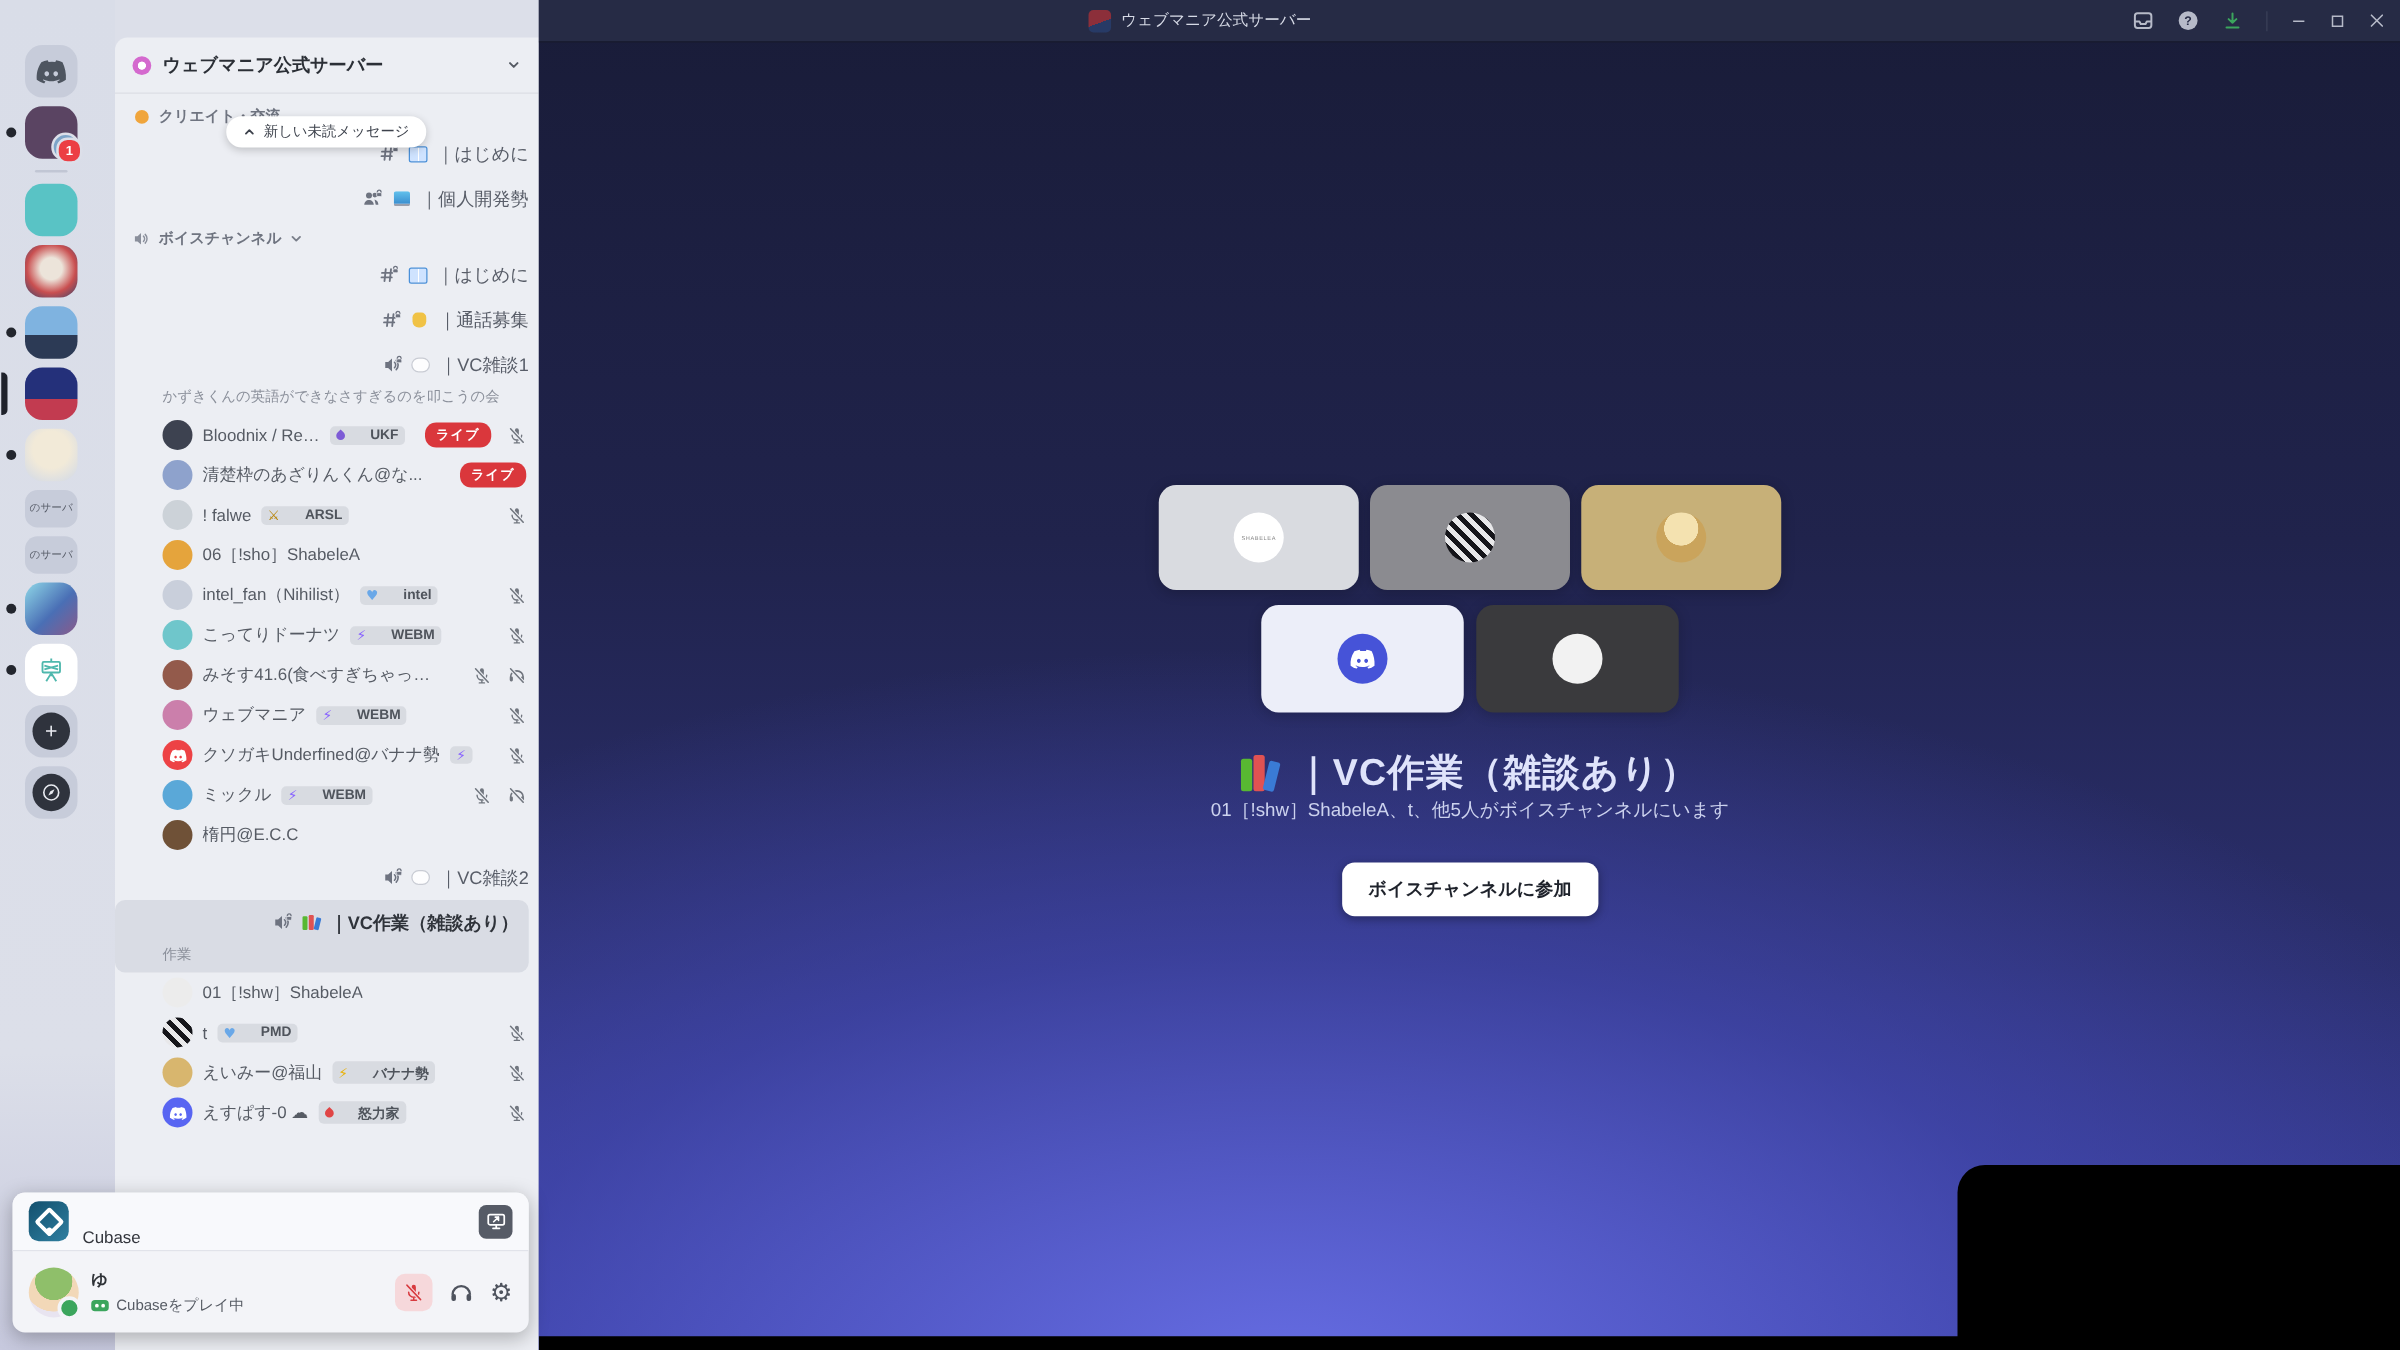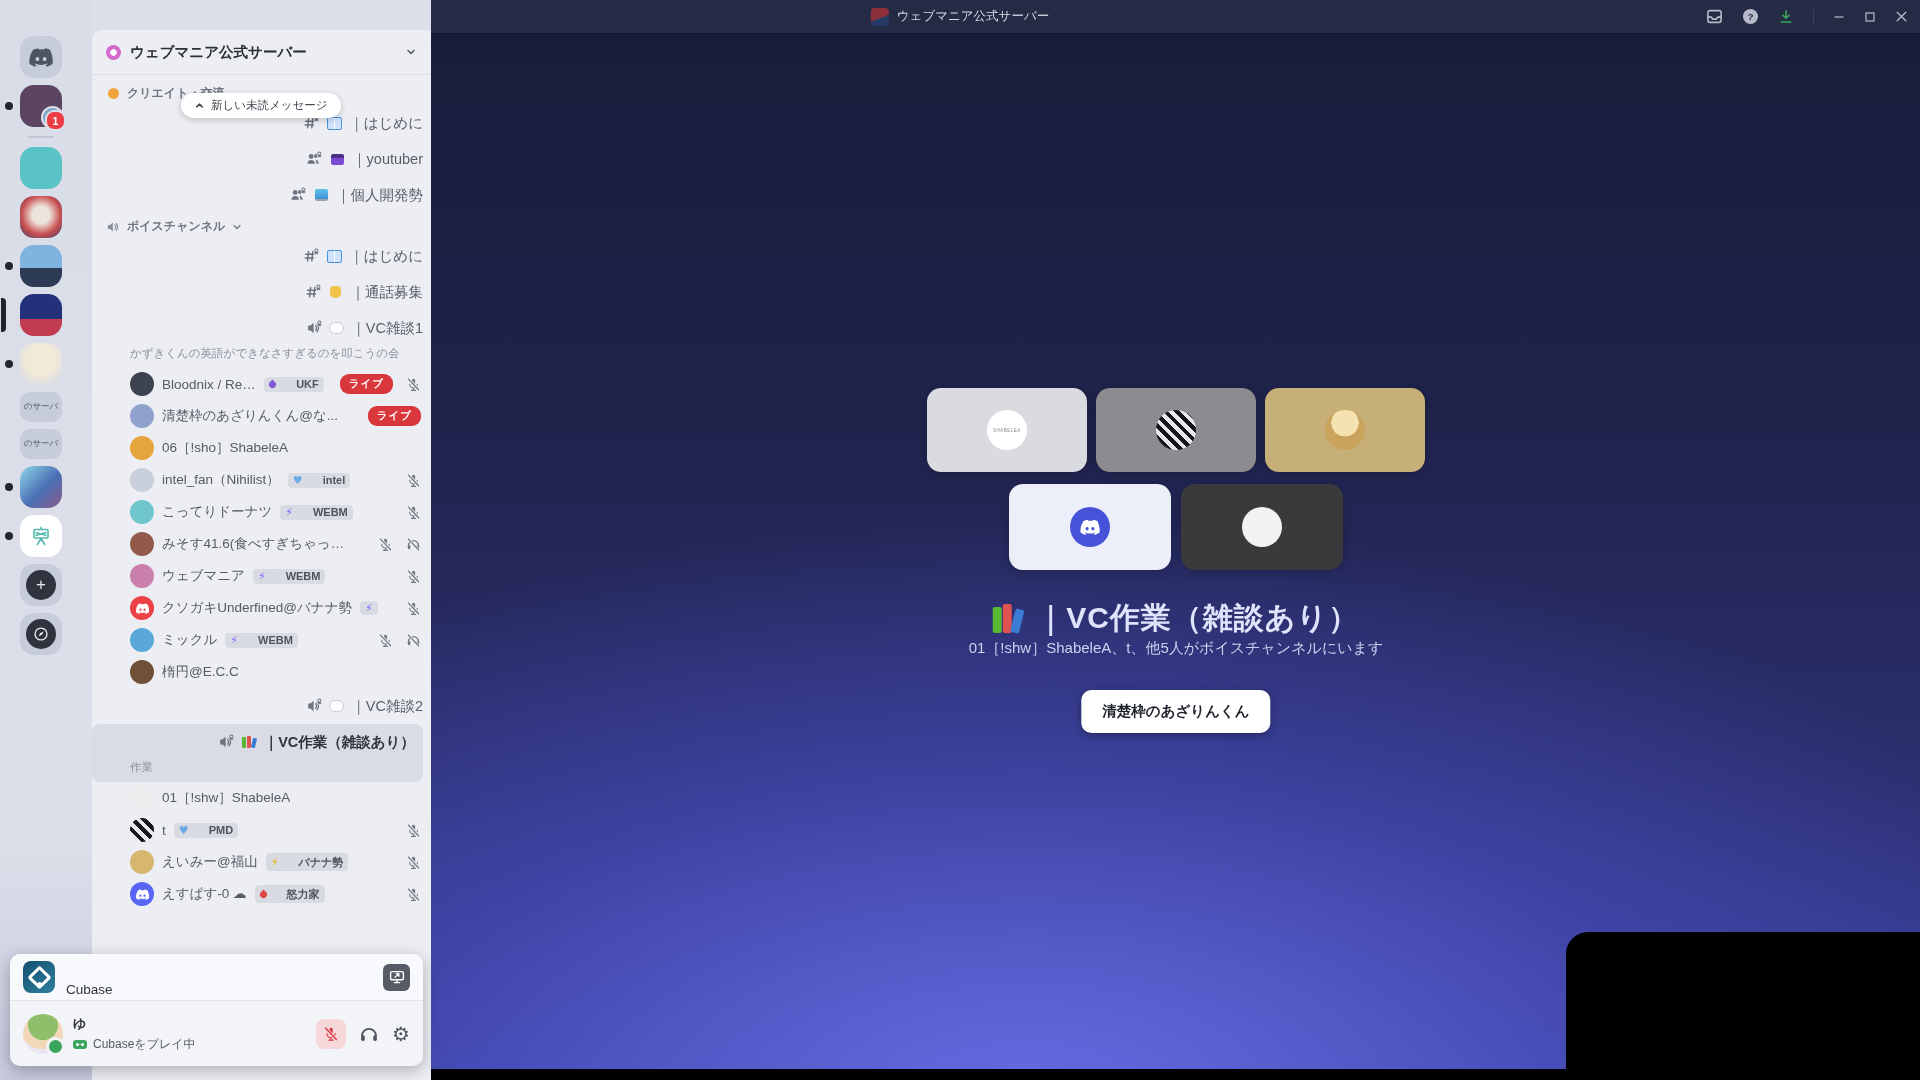--- a/index.html
+++ b/index.html
@@ -225,38 +225,20 @@
             <svg width="16" height="16" viewBox="0 0 16 16">
               <circle cx="5.2" cy="5.4" r="2.4" fill="currentColor"></circle>
               <path d="M1.4 12.8c0-2.1 1.7-3.8 3.8-3.8s3.8 1.7 3.8 3.8z" fill="currentColor"></path>
               <circle cx="9.9" cy="5" r="1.9" fill="currentColor"></circle>
               <path d="M9.6 8.6c1.8.4 3.1 1.9 3.1 4.2h-2.1z" fill="currentColor"></path>
               <path d="M11.9 3.2v-.7a1.45 1.45 0 0 1 2.9 0v.7" stroke="currentColor" stroke-width="1.1" fill="none"></path>
               <rect x="11.3" y="3.1" width="4.1" height="3.1" rx="0.9" fill="currentColor" stroke="#eceef3" stroke-width="0.6"></rect>
             </svg>
           </span>
           <span class="ic">
-            <span class="ic-clap"></span>
-          </span>
-          <span class="lbl">｜youtuber</span>
-        </div>
-      </div>
-      <div class="chan-block">
-        <div class="chan">
-          <span style="display: flex;">
-            <svg width="16" height="16" viewBox="0 0 16 16">
-              <circle cx="5.2" cy="5.4" r="2.4" fill="currentColor"></circle>
-              <path d="M1.4 12.8c0-2.1 1.7-3.8 3.8-3.8s3.8 1.7 3.8 3.8z" fill="currentColor"></path>
-              <circle cx="9.9" cy="5" r="1.9" fill="currentColor"></circle>
-              <path d="M9.6 8.6c1.8.4 3.1 1.9 3.1 4.2h-2.1z" fill="currentColor"></path>
-              <path d="M11.9 3.2v-.7a1.45 1.45 0 0 1 2.9 0v.7" stroke="currentColor" stroke-width="1.1" fill="none"></path>
-              <rect x="11.3" y="3.1" width="4.1" height="3.1" rx="0.9" fill="currentColor" stroke="#eceef3" stroke-width="0.6"></rect>
-            </svg>
-          </span>
-          <span class="ic">
             <span class="ic-mon"></span>
           </span>
           <span class="lbl">｜個人開発勢</span>
         </div>
       </div>
       <div class="cat">
         <span class="cicon">
           <span class="ic" style="color: rgb(138, 143, 155);">
             <svg width="14" height="14" viewBox="0 0 16 16">
               <path d="M7.8 2.8 4.6 5.6H2.2v4.8h2.4l3.2 2.8z" fill="currentColor"></path>
@@ -334,20 +316,37 @@
             <path d="M2.6 2.2 13.4 13.6" stroke="#eceef3" stroke-width="3"></path>
             <path d="M2.6 2.2 13.4 13.6" stroke="currentColor" stroke-width="1.3" stroke-linecap="round"></path>
           </svg>
         </span>
       </div>
       <div class="member">
         <span class="mav" style="background: rgb(142, 162, 204);"></span>
         <span class="mname">清楚枠のあざりんくん@な...</span>
         <span class="mspacer"></span>
         <span class="live">ライブ</span>
+      </div>
+      <div class="member">
+        <span class="mav" style="background: rgb(204, 210, 216);"></span>
+        <span class="mname">! falwe</span>
+        <span class="badge">
+          <span class="sword">⚔</span>
+          <span>ARSL</span>
+        </span>
+        <span class="mspacer"></span>
+        <span class="micon">
+          <svg width="15" height="15" viewBox="0 0 16 16">
+            <rect x="6.3" y="1.8" width="3.4" height="7" rx="1.7" fill="currentColor"></rect>
+            <path d="M3.9 7.7a4.1 4.1 0 0 0 8.2 0M8 12v2.1M5.8 14.2h4.4" stroke="currentColor" stroke-width="1.2" fill="none" stroke-linecap="round"></path>
+            <path d="M2.6 2.2 13.4 13.6" stroke="#eceef3" stroke-width="3"></path>
+            <path d="M2.6 2.2 13.4 13.6" stroke="currentColor" stroke-width="1.3" stroke-linecap="round"></path>
+          </svg>
+        </span>
       </div>
       <div class="member">
         <span class="mav" style="background: rgb(229, 164, 60);"></span>
         <span class="mname">06［!sho］ShabeleA</span>
         <span class="mspacer"></span>
       </div>
       <div class="member">
         <span class="mav" style="background: rgb(201, 207, 219);"></span>
         <span class="mname">intel_fan（Nihilist）</span>
         <span class="badge">
@@ -700,17 +699,17 @@
 
   <div class="vc-head">
     <span class="books big">
         <i class="b1"></i>
         <i class="b2"></i>
         <i class="b3"></i>
       </span>
     <span class="vc-title">｜VC作業（雑談あり）</span>
   </div>
   <div class="vc-presence">01［!shw］ShabeleA、t、他5人がボイスチャンネルにいます</div>
-  <button class="join-btn">清楚枠のあざりんくん</button>
+  <button class="join-btn">ボイスチャンネルに参加</button>
 
   <div class="pip"></div>
   <div class="strip"></div>
 </main>
 
 </body></html>

